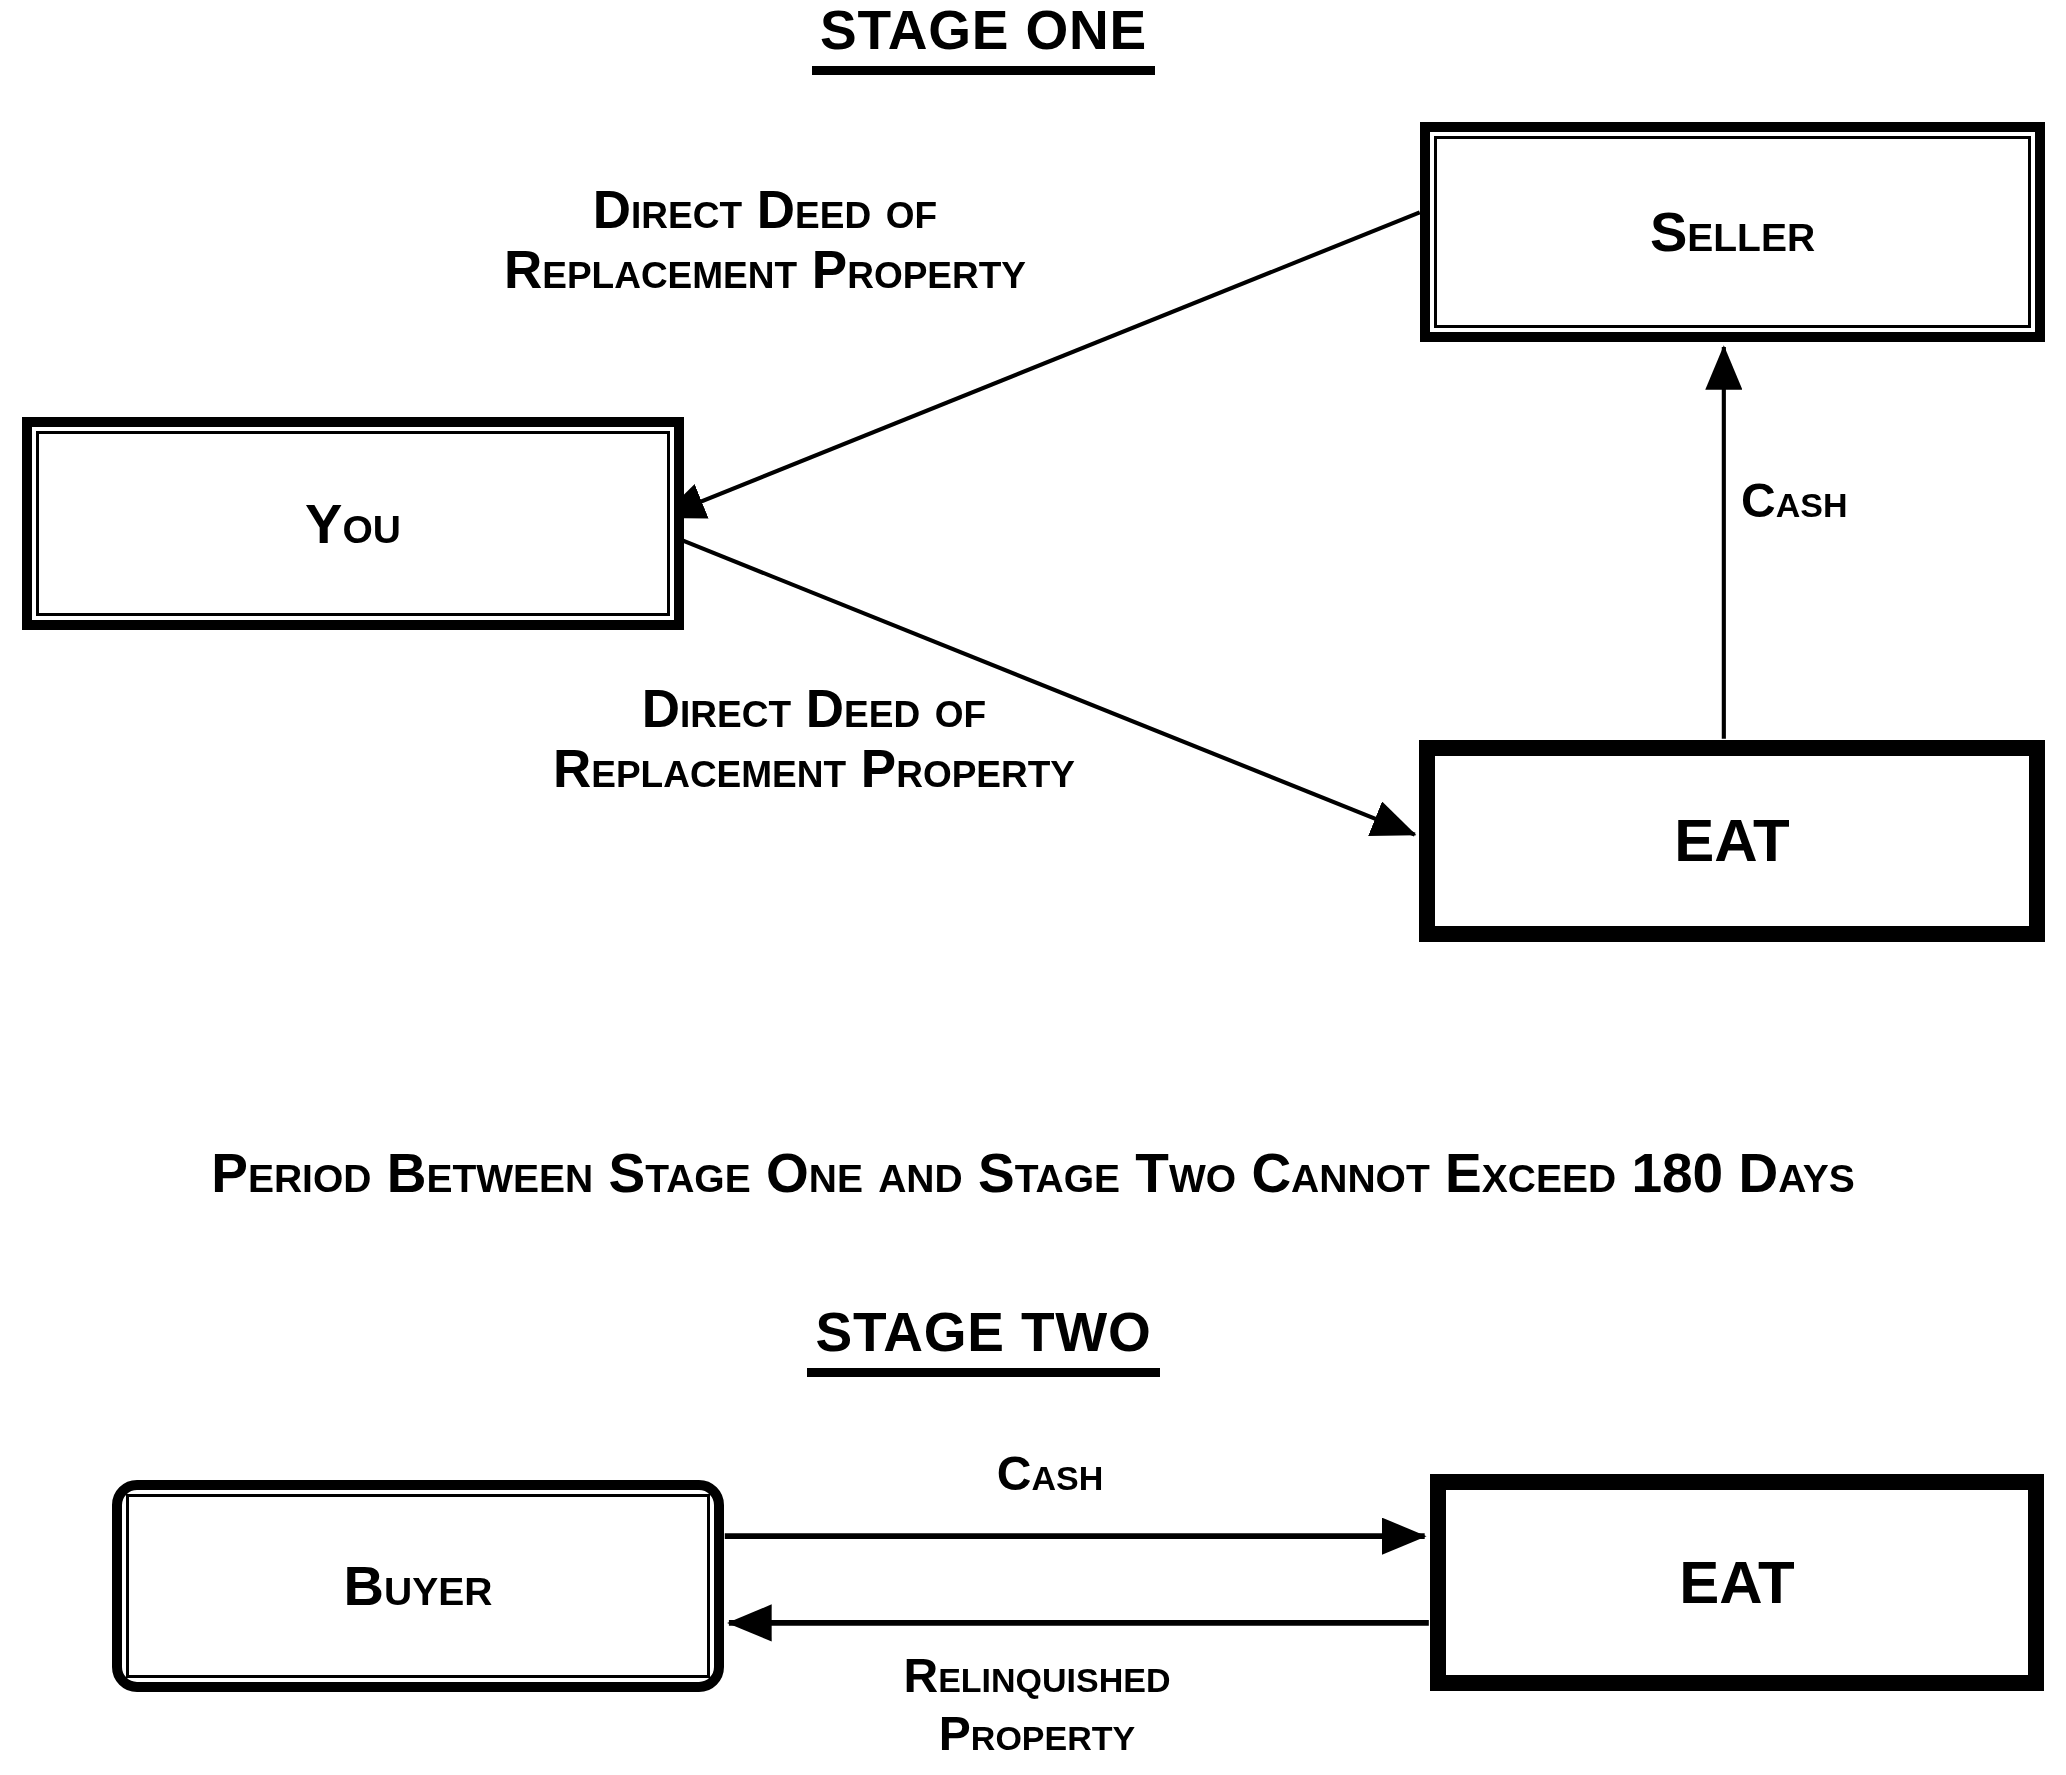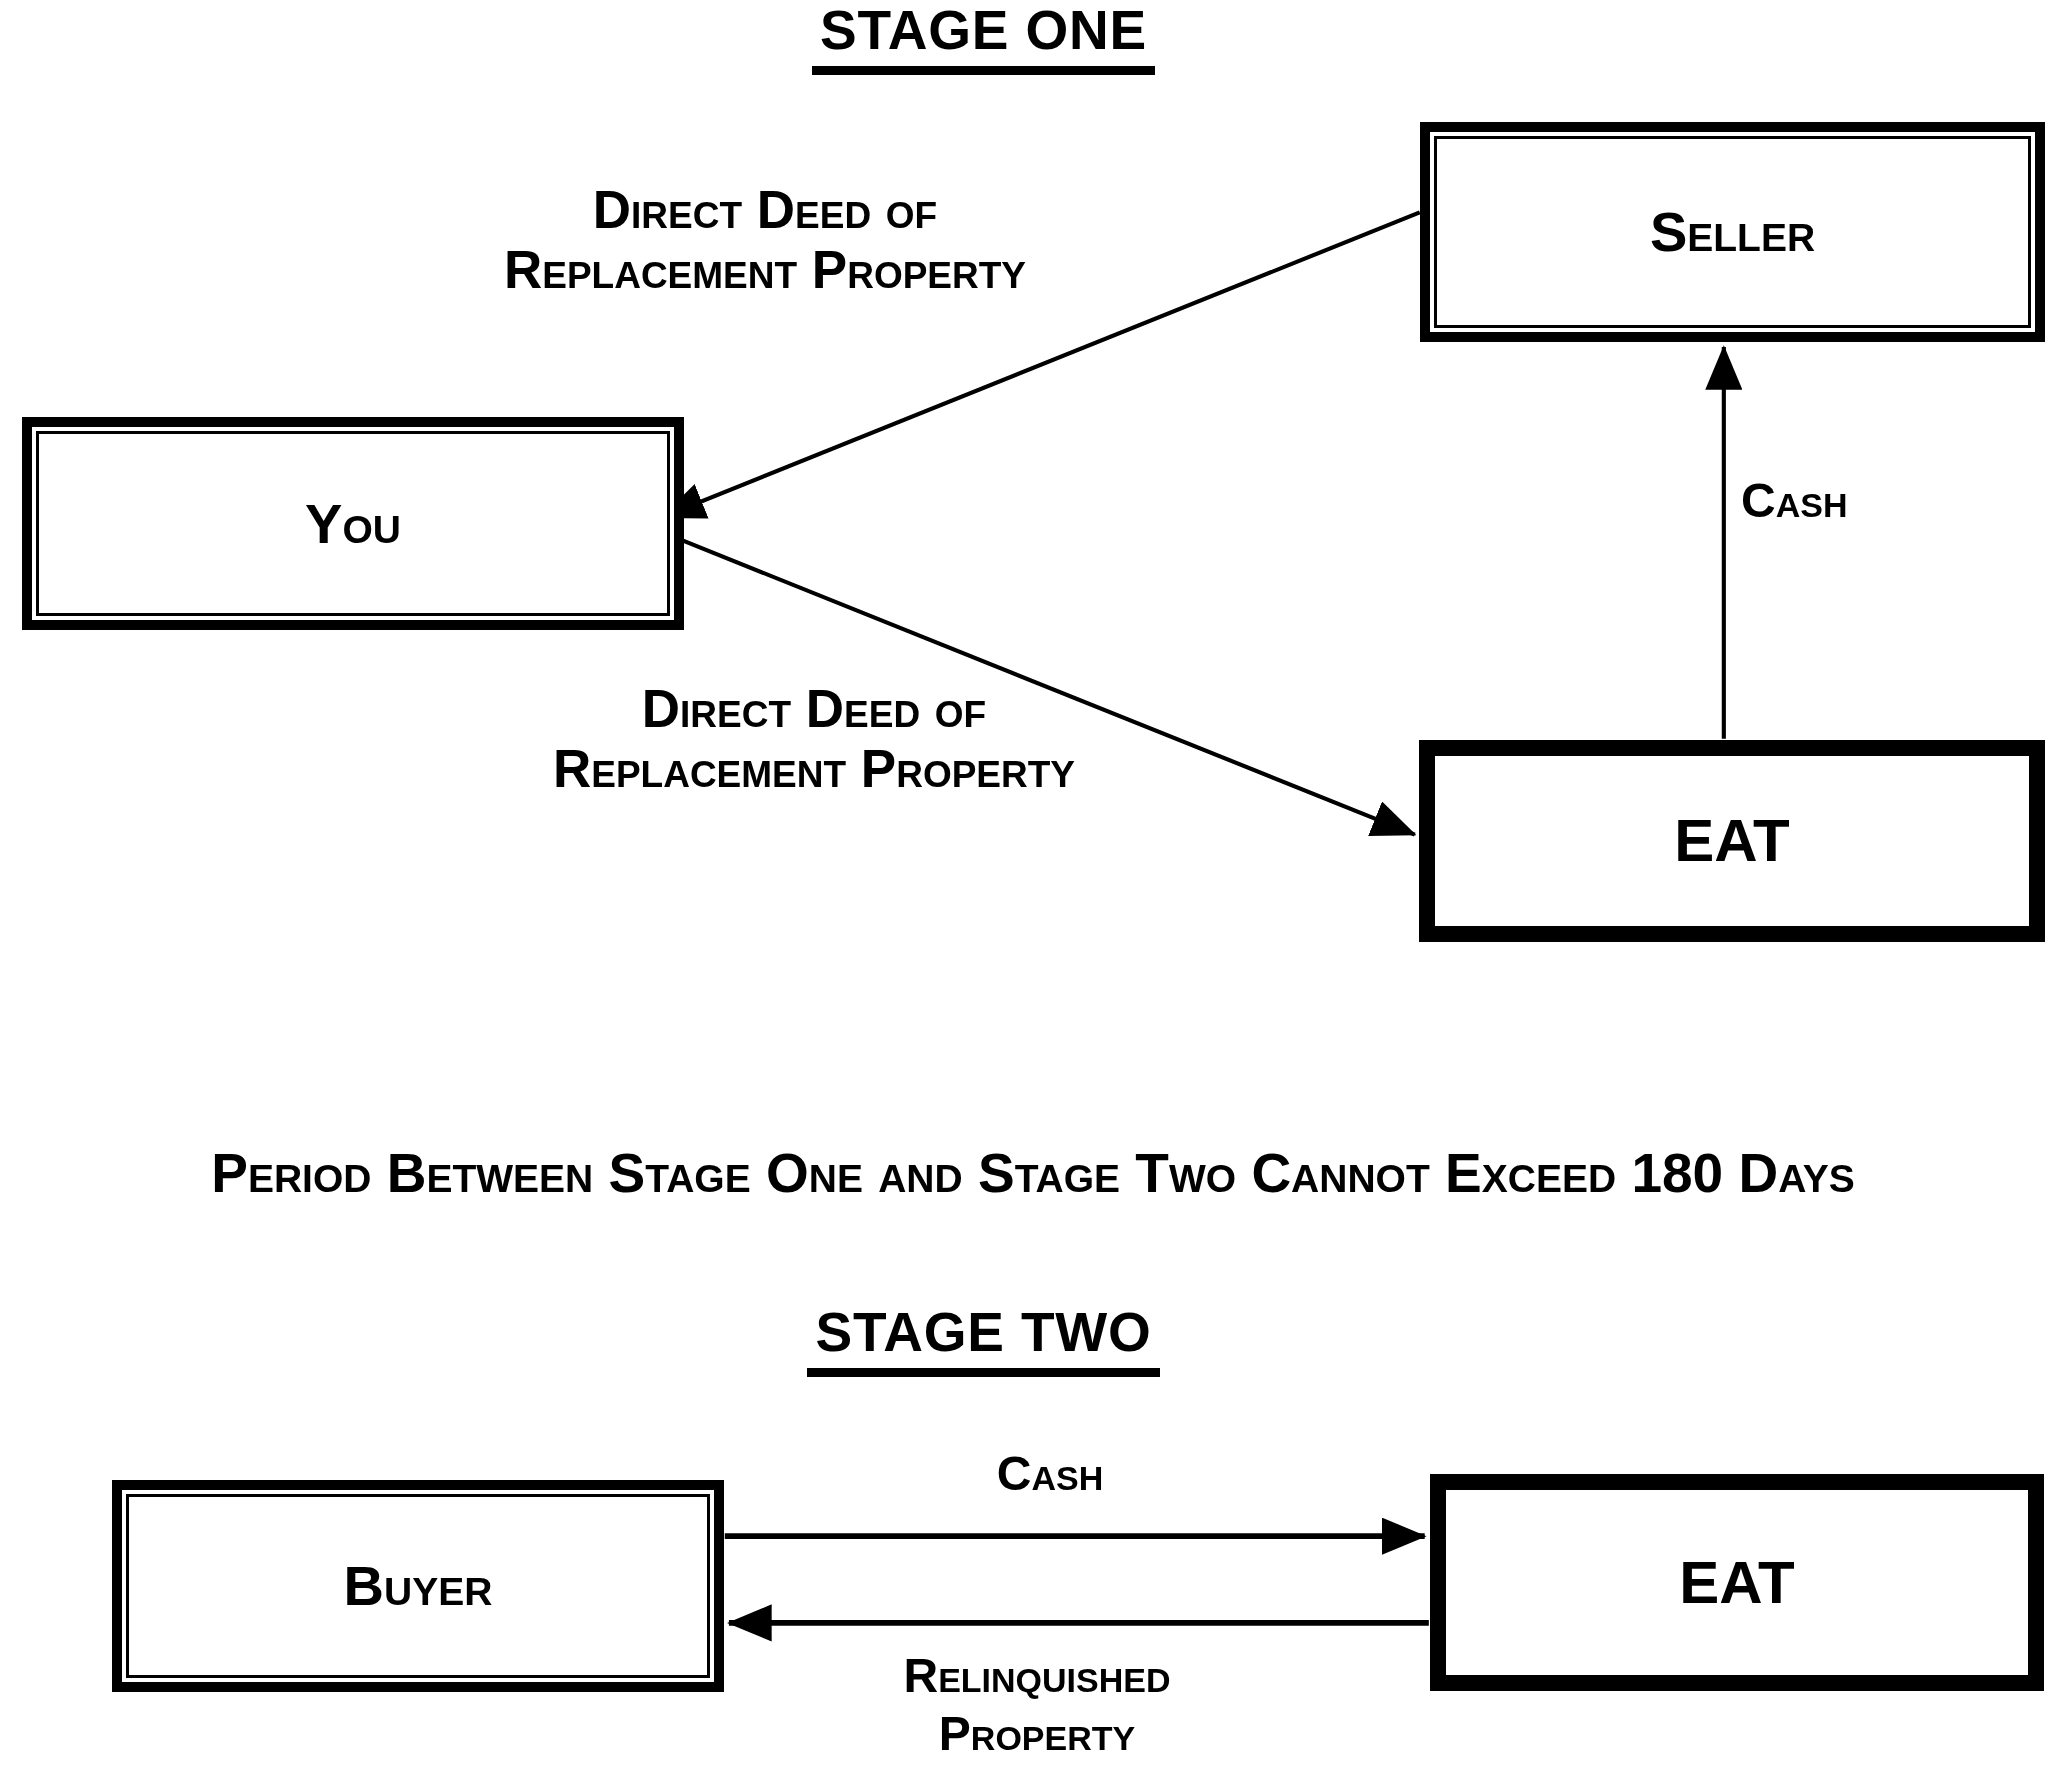--- a/index.html
+++ b/index.html
@@ -136,21 +136,21 @@
   </div>
 
   <div class="abs flow-label small" style="left:1741px; top:473px;">Cash</div>
 
   <div class="abs between-note" style="top:1143px;">Period Between Stage One and Stage Two Cannot Exceed 180 Days</div>
 
   <div class="abs stage-title" style="top:1304px;">
     <span>STAGE TWO</span>
   </div>
 
-  <div class="abs node node-double" style="left:112px; top:1480px; width:612px; height:212px;">
+  <div class="abs node node-double" style="left:112px; top:1480px; width:612px; height:212px;border-radius:25px;">
     <div class="inner">
       <div class="node-label">Buyer</div>
     </div>
   </div>
 
   <div class="abs node node-thick" style="left:1430px; top:1474px; width:614px; height:217px;">
     <div class="node-label allcaps">EAT</div>
   </div>
 
   <div class="abs flow-label centered-small" style="left:1050px; top:1445px; transform:translateX(-50%);">Cash</div>

